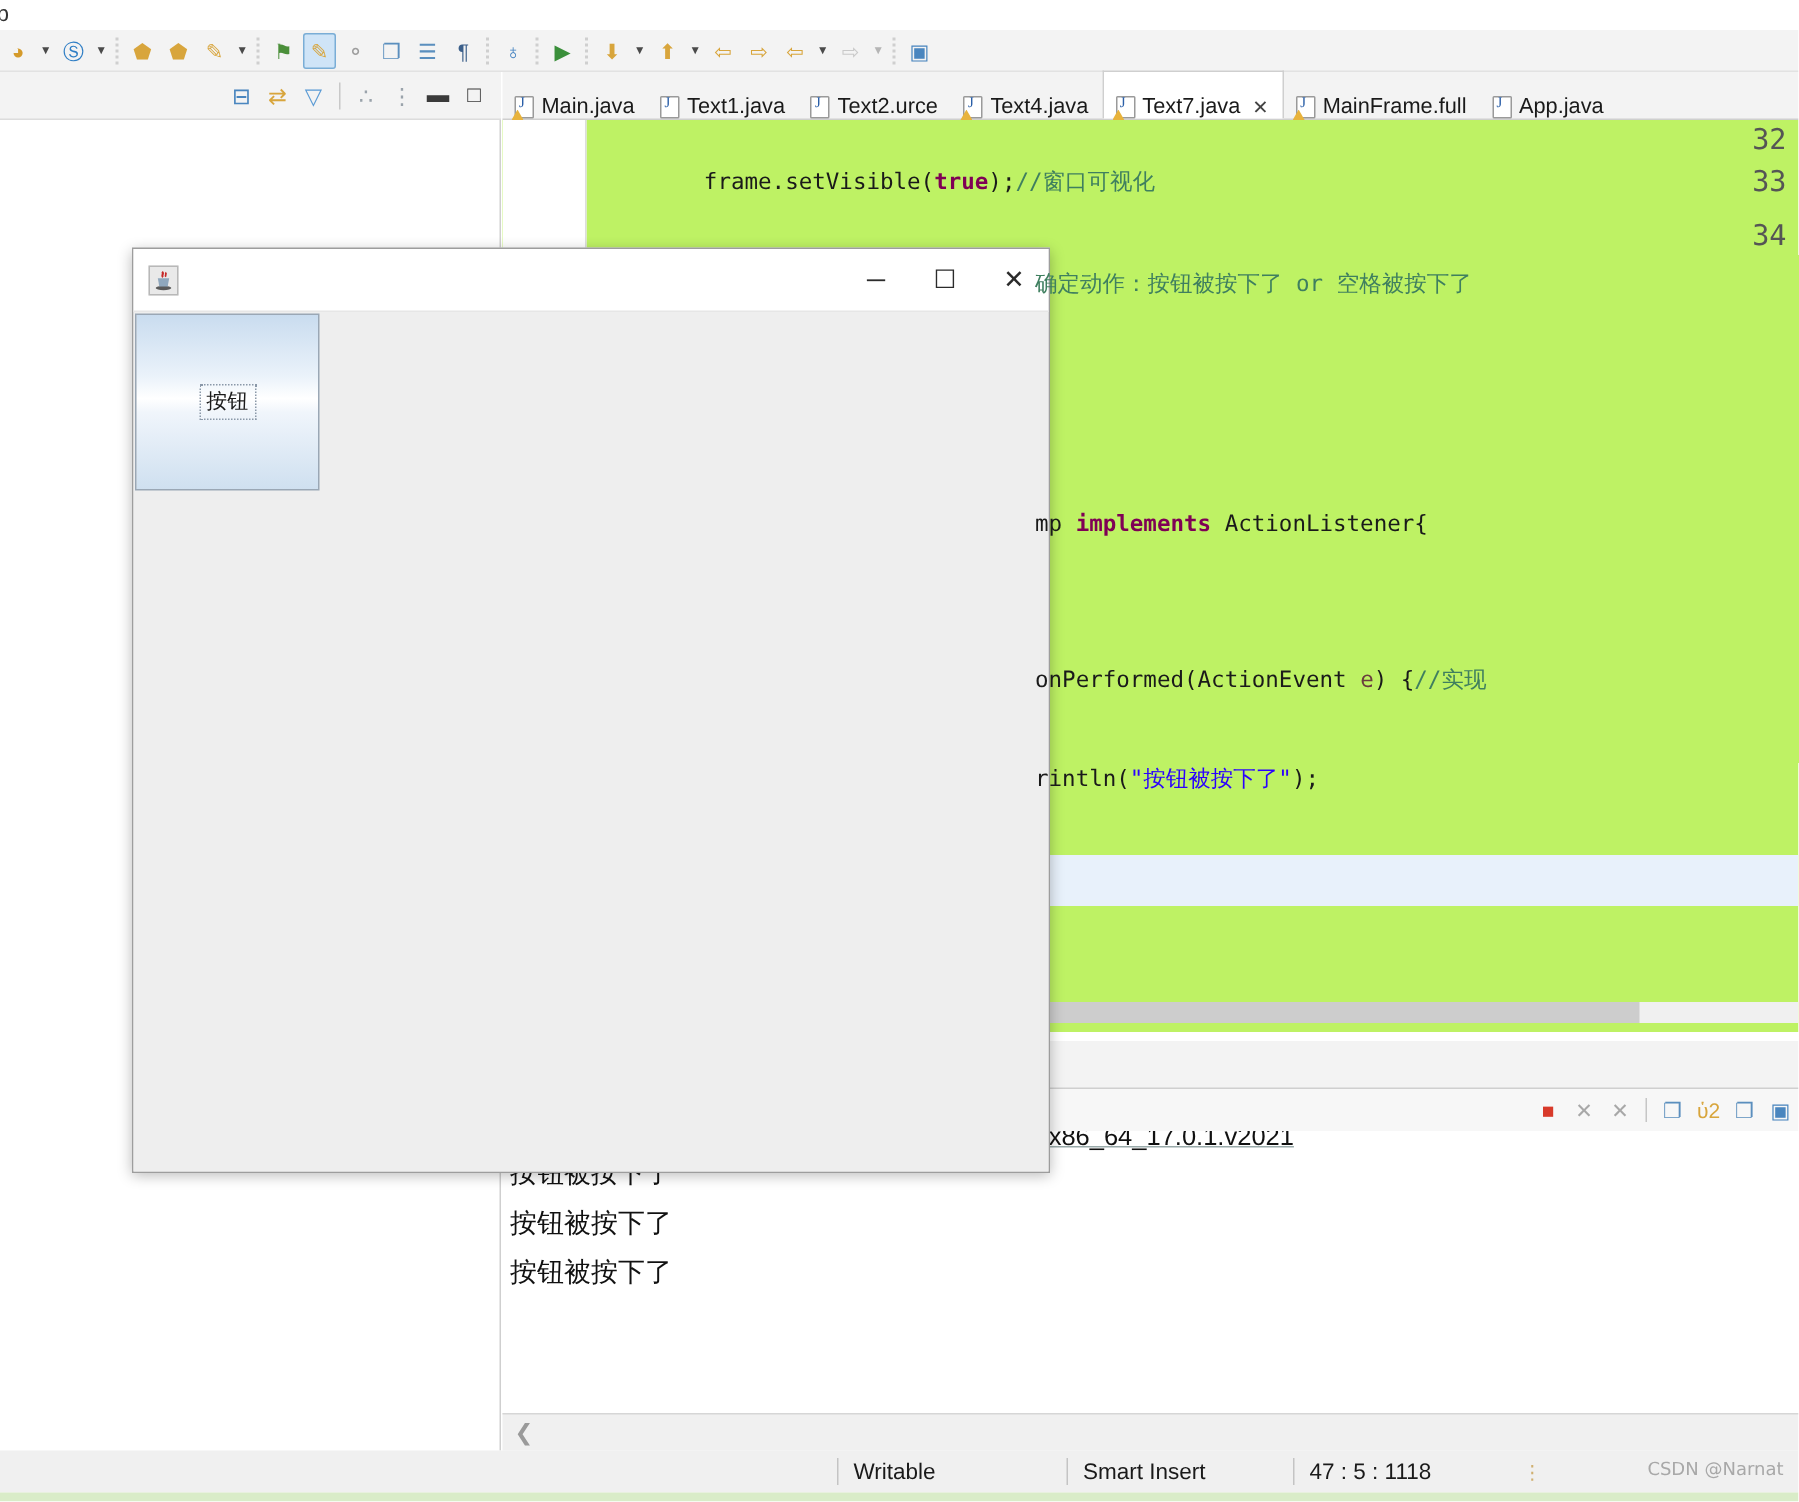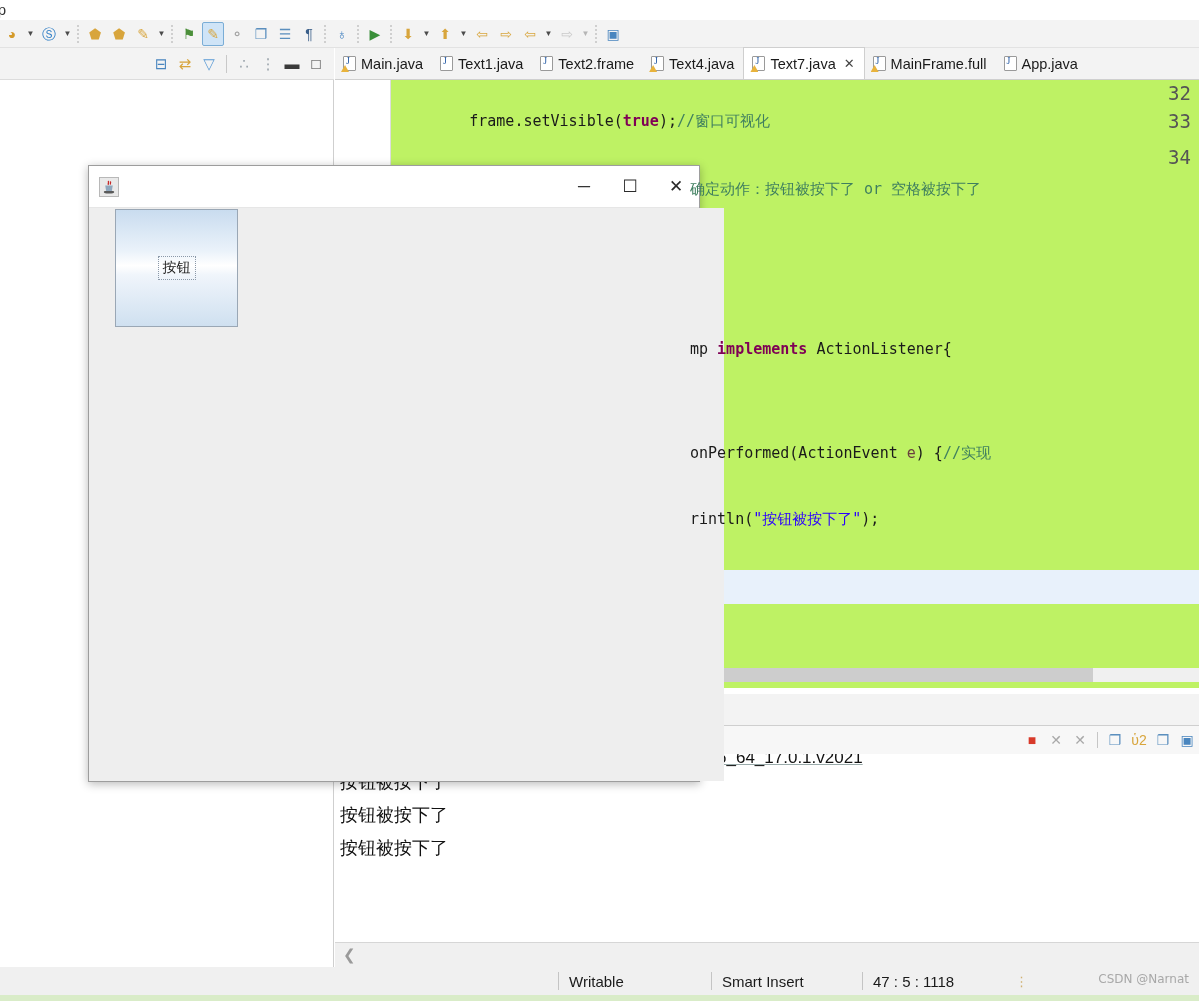--- a/index.html
+++ b/index.html
@@ -64,21 +64,21 @@
   }
 
   
   .tabbar {
     position: absolute; left: 335px; top: 48px; width: 864px; height: 32px;
     background: #f3f3f3;
     border-bottom: 1px solid #cfcfcf;
     display: flex; align-items: flex-end;
   }
   .tab {
-    height: 31px; display: flex; align-items: center; gap: 5px;
+    height: 31px; display: flex; align-items: flex-end; gap: 5px;
     padding: 0 9px 0 8px; font-size: 14.5px; color: #1a1a1a;
     white-space: nowrap; position: relative;
   }
   .tab.active {
     background: #ffffff;
     border-left: 1px solid #cfcfcf; border-right: 1px solid #cfcfcf;
     border-top: 1px solid #cfcfcf;
     height: 32px;
   }
   .tab-close { font-size: 13px; color: #444; margin-left: 3px; }
@@ -215,21 +215,20 @@
     display: flex; align-items: center; justify-content: center;
   }
   .swin-ctrls { margin-left: auto; display: flex; align-items: center; }
   .swin-btn {
     width: 46px; height: 42px; display: flex; align-items: center; justify-content: center;
     font-size: 17px; color: #2b2b2b;
   }
   .swin-body {
     position: absolute; left: 0; top: 42px; width: 610px; height: 573px;
     background: #eeeeee;
-    margin-left: 25px;
   }
   .swin-button {
     position: absolute; left: 1px; top: 1px; width: 123px; height: 118px;
     border: 1px solid #9aa7b5;
     background: linear-gradient(to bottom, #c9dcef 0%, #eaf2fa 35%, #ffffff 48%, #f0f5fb 56%, #cfe0f0 100%);
     display: flex; align-items: center; justify-content: center;
   }
   .swin-button-label {
     font-size: 14px; color: #1a1a1a;
     font-family: "DejaVu Sans", sans-serif;
@@ -298,21 +297,21 @@
       <div class="tab">
         <span class="jicon warn"></span>
         <span>Main.java</span>
       </div>
       <div class="tab">
         <span class="jicon"></span>
         <span>Text1.java</span>
       </div>
       <div class="tab">
         <span class="jicon"></span>
-        <span>Text2.frame</span>
+        <span>Text2.urce</span>
       </div>
       <div class="tab">
         <span class="jicon warn"></span>
         <span>Text4.java</span>
       </div>
       <div class="tab active">
         <span class="jicon warn"></span>
         <span>Text7.java</span>
         <span class="tab-close">✕</span>
       </div>

